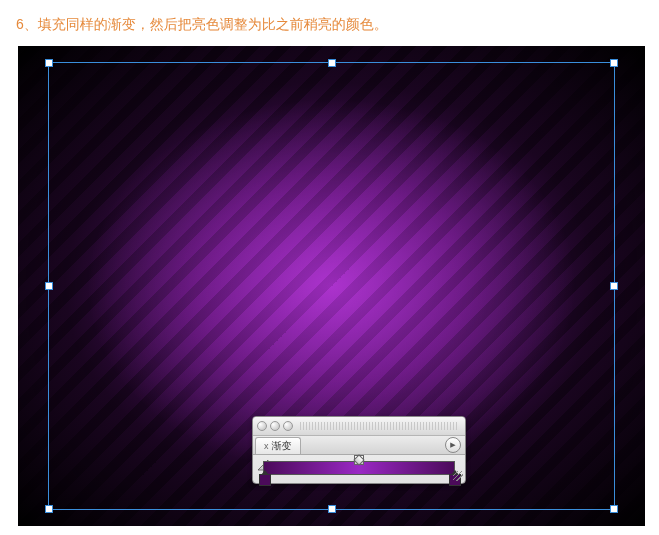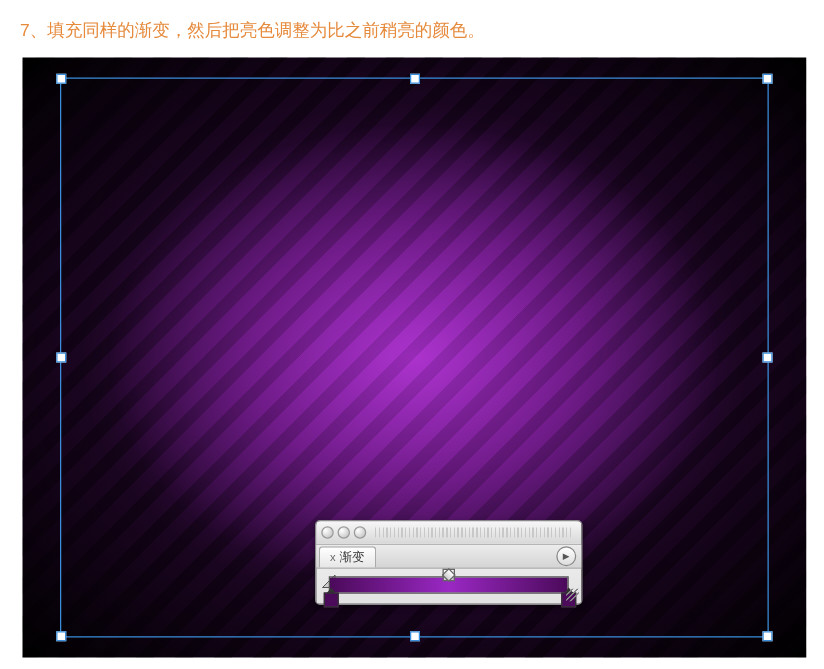--- a/index.html
+++ b/index.html
@@ -191,21 +191,21 @@
     position: absolute;
     right: 2px; bottom: 2px;
     width: 10px; height: 10px;
     background:
       linear-gradient(135deg, transparent 0 3px, #888 3px 4px, transparent 4px 6px, #888 6px 7px, transparent 7px 9px, #888 9px 10px, transparent 10px);
   }
 </style>
 </head>
 <body>
 
-<div class="instruction">7、填充同样的渐变，然后把亮色调整为比之前稍亮的颜色。</div>
+<div class="instruction">6、填充同样的渐变，然后把亮色调整为比之前稍亮的颜色。</div>
 
 <div class="canvas-wrap">
   <div class="canvas">
     <div class="stripes"></div>
     <div class="glow"></div>
   </div>
 
   <div class="bbox">
     <div class="handle h-nw"></div>
     <div class="handle h-n"></div>

